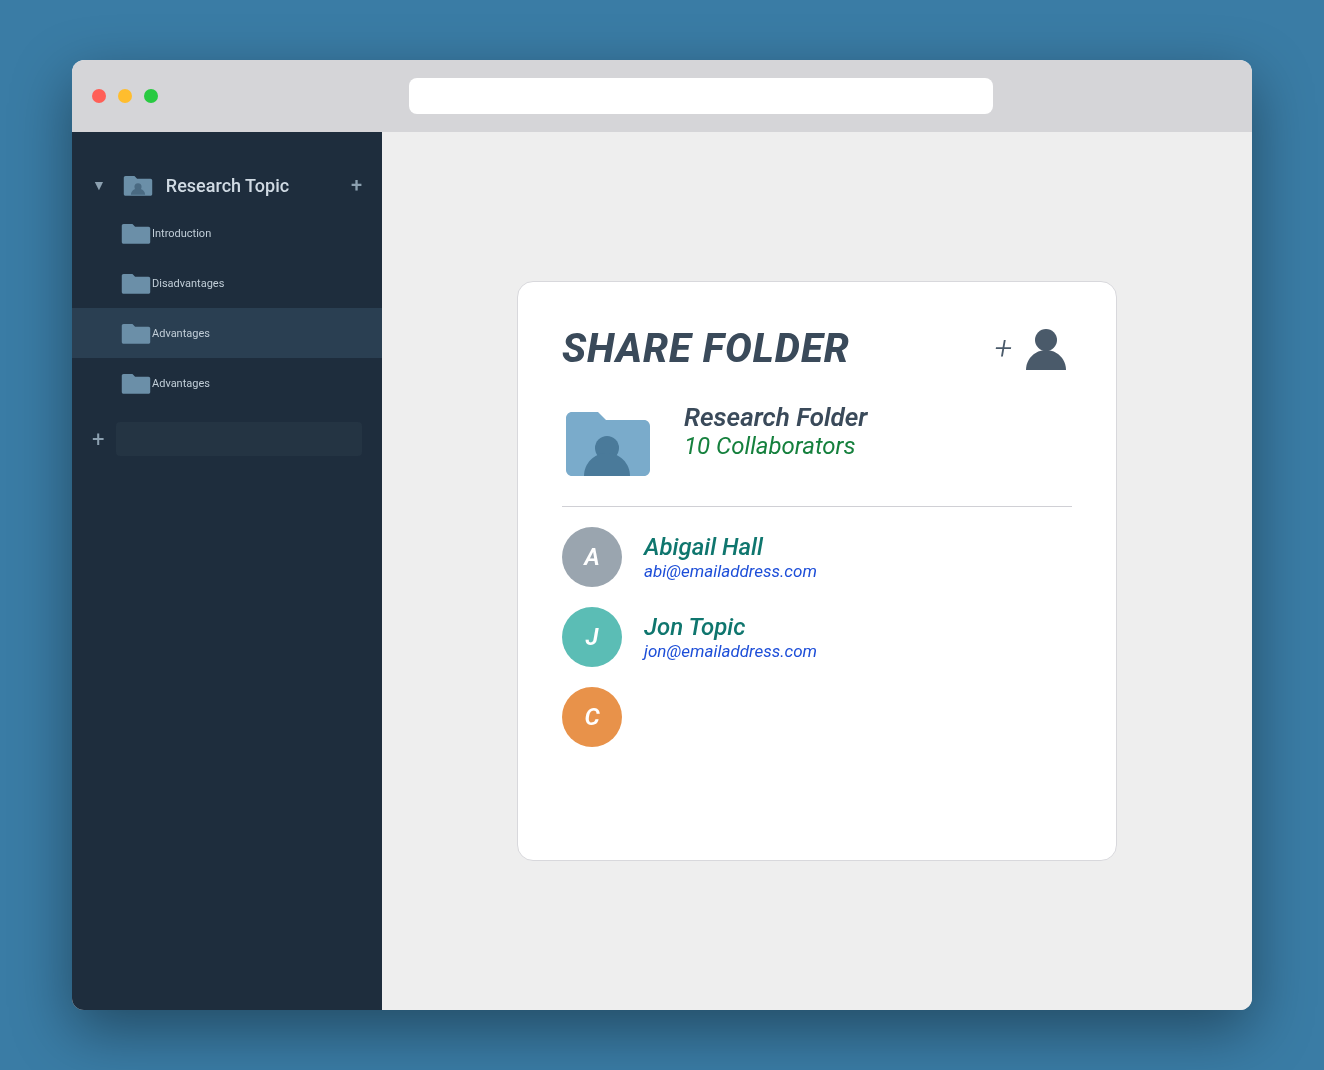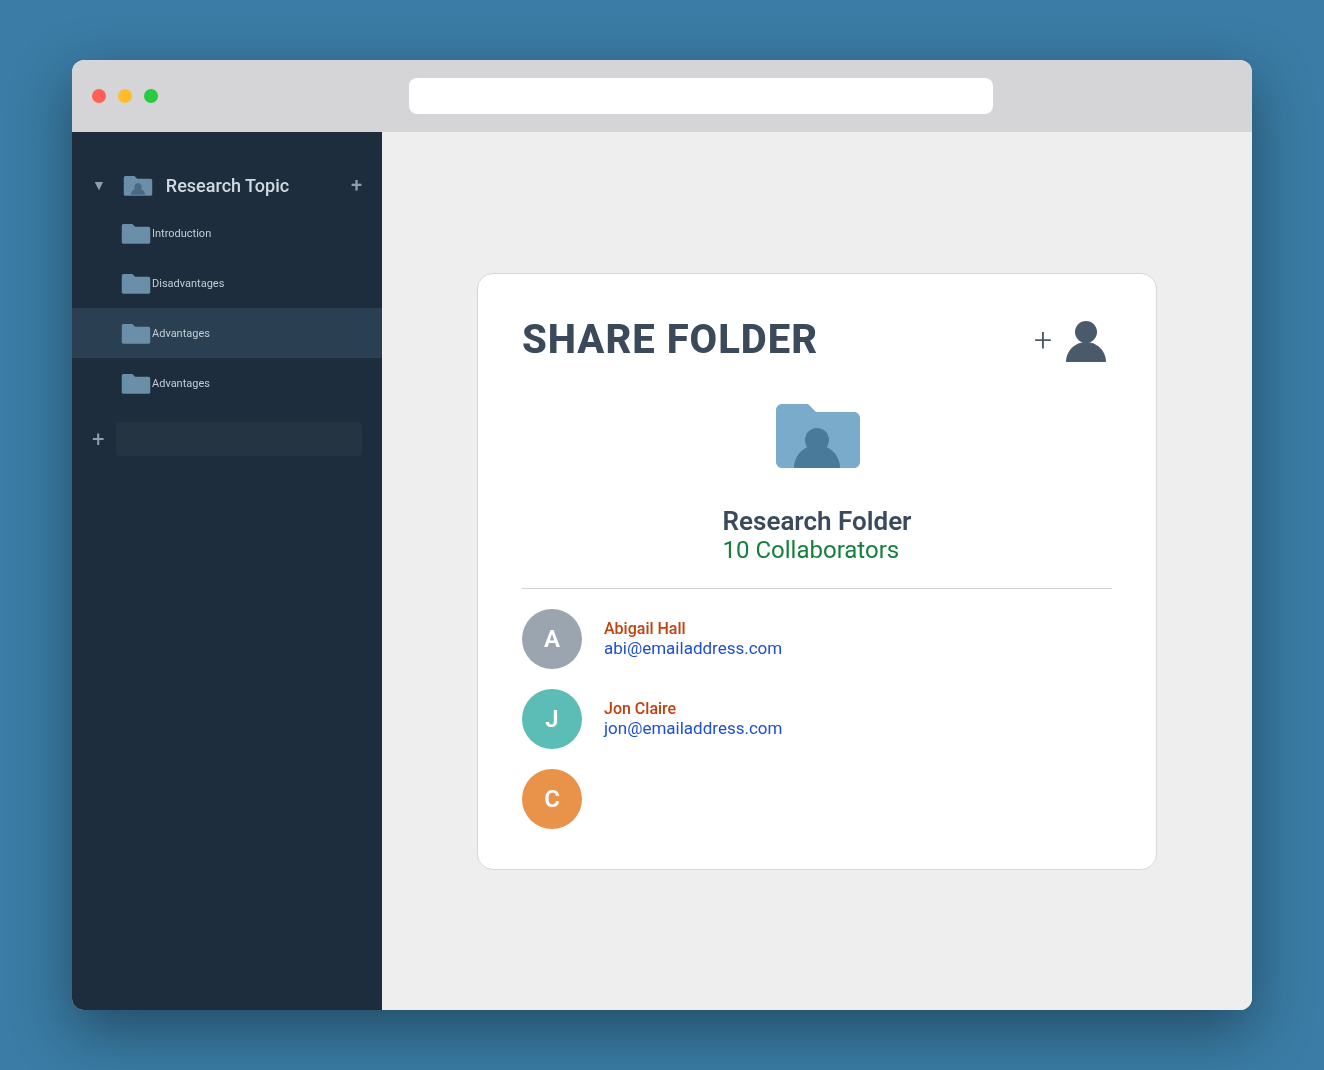--- a/index.html
+++ b/index.html
@@ -163,22 +163,23 @@
       align-items: center;
       justify-content: center;
       padding: 40px;
     }
 
     .share-card {
       background: white;
       border-radius: 16px;
       border: 1.5px solid #d8d8dc;
       padding: 40px 44px;
-      width: 680px;
+      width: 600px;
       min-height: 580px;
+      font-style: italic;
     }
 
     .card-header {
       display: flex;
       align-items: center;
       justify-content: space-between;
       margin-bottom: 28px;
     }
 
     .card-title {
@@ -203,24 +204,22 @@
 
     .plus-sign {
       font-size: 32px;
       font-weight: 300;
       color: #4a5a6a;
       margin-right: 4px;
     }
 
     .folder-info {
       display: flex;
-      align-items: center;
       gap: 32px;
       margin-bottom: 24px;
-      flex-direction: column;
     }
 
     .shared-folder-icon {
       width: 90px;
       height: 80px;
       flex-shrink: 0;
     }
 
     .folder-details {
       display: flex;
@@ -272,23 +271,23 @@
     .avatar.gray { background: #9aa5af; }
     .avatar.teal { background: #5bbdb5; }
     .avatar.orange { background: #e8924a; }
 
     .collab-info {
       display: flex;
       flex-direction: column;
     }
 
     .collab-name {
-      font-size: 16px;
+      font-size: 24px;
       font-weight: 500;
-      color: #c2410c;
+      color: #0f766e;
     }
 
     .collab-email {
       font-size: 17px;
       color: #1d4ed8;
     }
   </style>
 </head>
 <body>
 
@@ -403,21 +402,21 @@
             <div class="avatar gray">A</div>
             <div class="collab-info">
               <span class="collab-name">Abigail Hall</span>
               <span class="collab-email">abi@emailaddress.com</span>
             </div>
           </div>
 
           <div class="collaborator-item">
             <div class="avatar teal">J</div>
             <div class="collab-info">
-              <span class="collab-name">Jon Claire</span>
+              <span class="collab-name">Jon Topic</span>
               <span class="collab-email">jon@emailaddress.com</span>
             </div>
           </div>
 
           <div class="collaborator-item">
             <div class="avatar orange">C</div>
           </div>
 
         </div>
 

